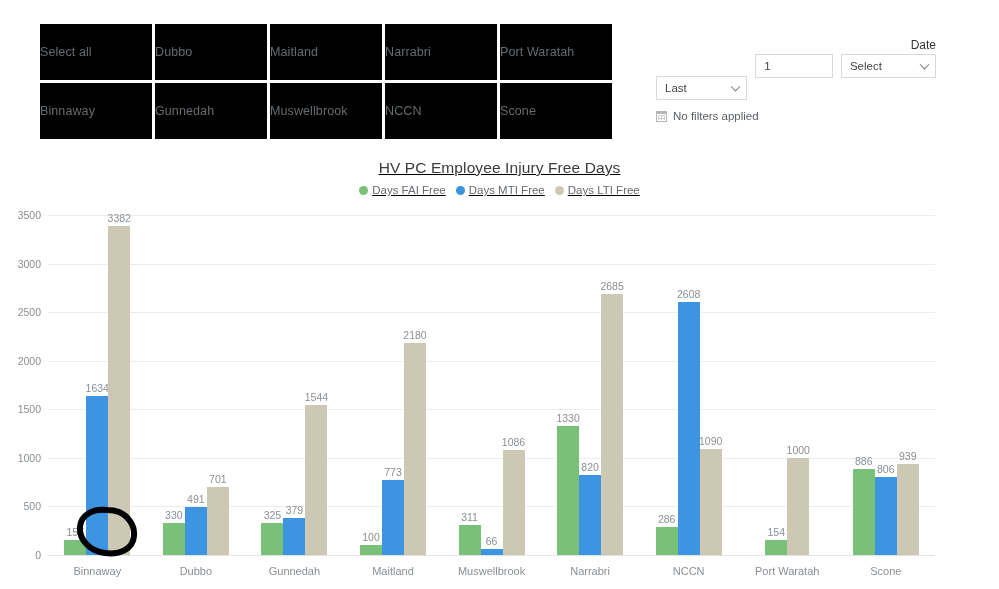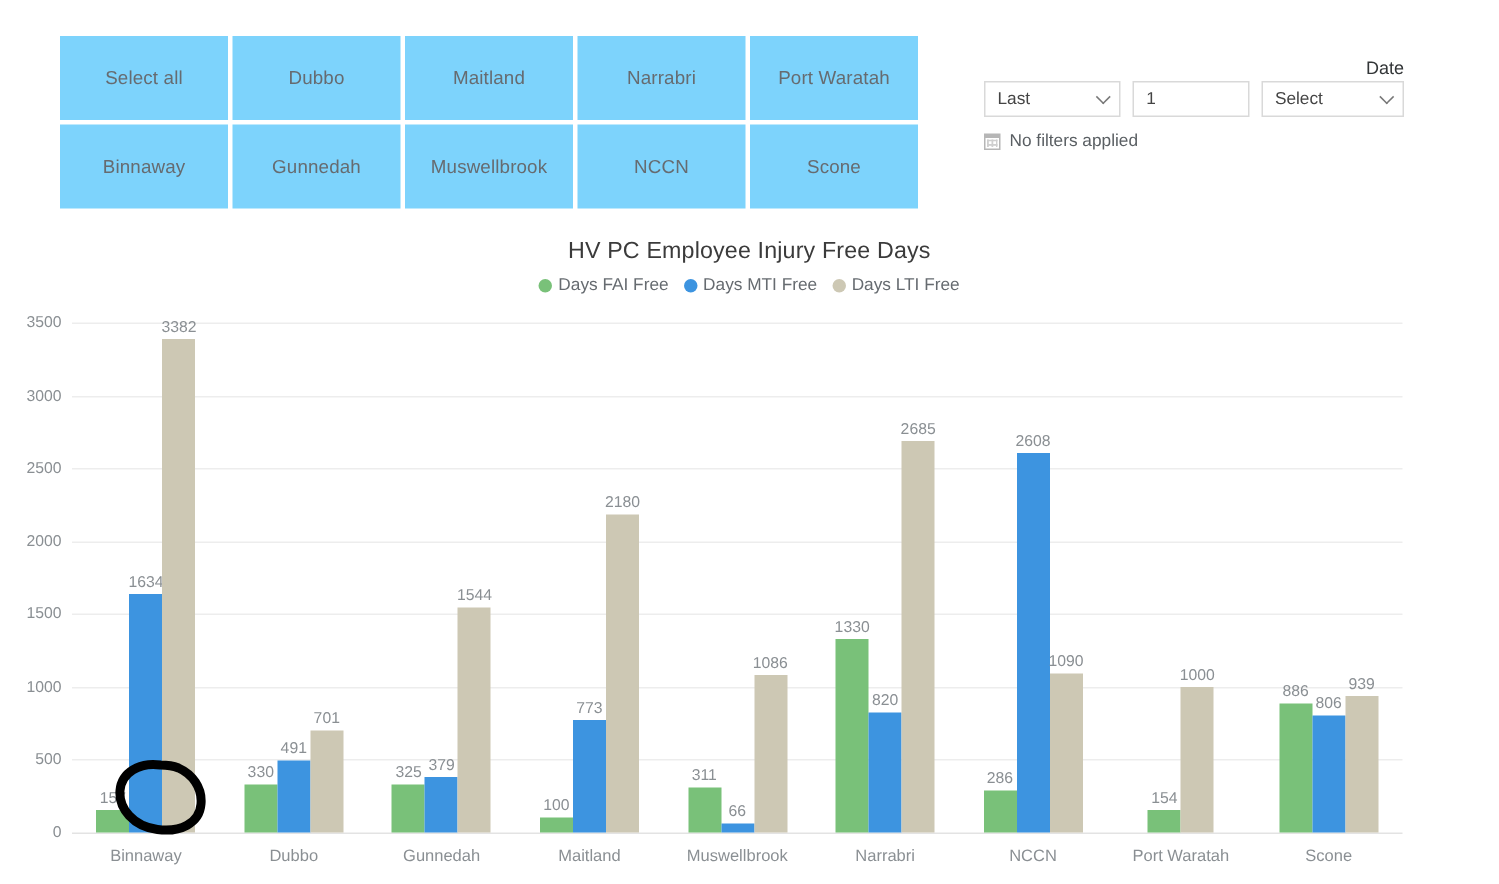--- a/index.html
+++ b/index.html
@@ -15,39 +15,39 @@
   
   .slicer {
     position: absolute; left: 40px; top: 24px;
     width: 572px; height: 115px;
     display: grid;
     grid-template-columns: repeat(5, 1fr);
     grid-template-rows: repeat(2, 1fr);
     gap: 3px 3px;
   }
   .tile {
-    background: #7dd3fc;
-    display: flex; align-items: center; justify-content: center;
+    background: #000000;
+    display: flex; align-items: center; 
     font-size: 12.5px; color: #666b70;
     letter-spacing: .1px;
     cursor: pointer;
     user-select: none;
   }
 
   
   .datefilter { position: absolute; left: 656px; top: 38px; width: 280px; }
   .df-label { font-size: 12px; color: #333638; margin-bottom: 2px; text-align: right; }
   .df-row { display: flex; gap: 8px; }
   .ctl {
     height: 24px; border: 1px solid #d9d9d9; background:#fff;
     display: flex; align-items: center;
     font-size: 11.5px; color: #444; padding: 0 8px;
     position: relative;
   }
-  .ctl.sel-a { width: 94px; }
+  .ctl.sel-a { width: 94px; margin-top: 22px; }
   .ctl.num   { width: 80px; }
   .ctl.sel-b { width: 98px; }
   .chev {
     position:absolute; right: 7px; top: 50%;
     width: 7px; height: 7px;
     border-right: 1.3px solid #777; border-bottom: 1.3px solid #777;
     transform: translateY(-70%) rotate(45deg);
   }
   .df-note { display:flex; align-items:center; gap:6px; margin-top:10px; }
   .cal-icon {
@@ -57,21 +57,21 @@
   }
   .cal-icon::after{
     content:""; position:absolute; left:1px; top:1px; right:1px; bottom:1px;
     background:
       linear-gradient(to right, #cfcfcf 1px, transparent 1px) 0 0/3px 100%,
       linear-gradient(to bottom, #cfcfcf 1px, transparent 1px) 0 0/100% 3px;
   }
   .df-note span { font-size: 11.5px; color: #5a5f63; }
 
   
-  .chart-wrap { position:absolute; left:0; top:155px; width:999px; height:434px; }
+  .chart-wrap { position:absolute; left:0; top:155px; width:999px; height:434px;text-decoration:underline; }
   .chart-title {
     text-align:center; font-size: 15.5px; color:#3b3b3b;
     letter-spacing:.1px; margin: 0; padding-top: 4px;
   }
   .legend {
     display:flex; justify-content:center; align-items:center;
     gap: 10px; margin-top: 7px;
   }
   .lg { display:flex; align-items:center; gap:4px; font-size:11.5px; color:#666b70; cursor:pointer;}
   .lg .dot { width: 9px; height: 9px; border-radius: 50%; display:inline-block; }

